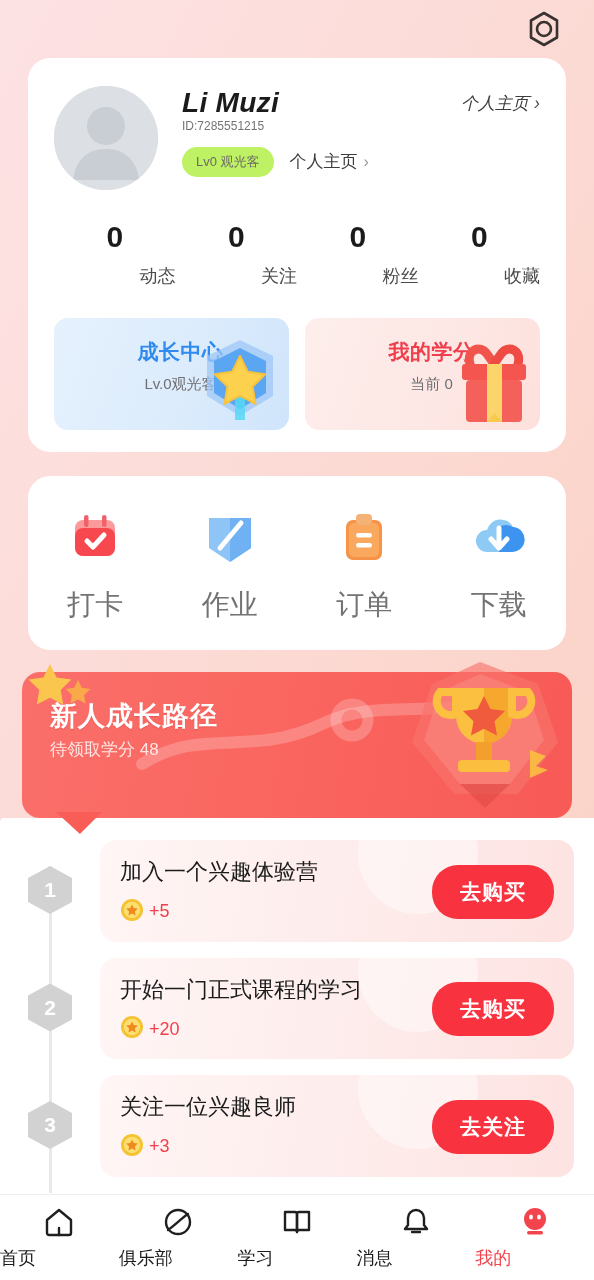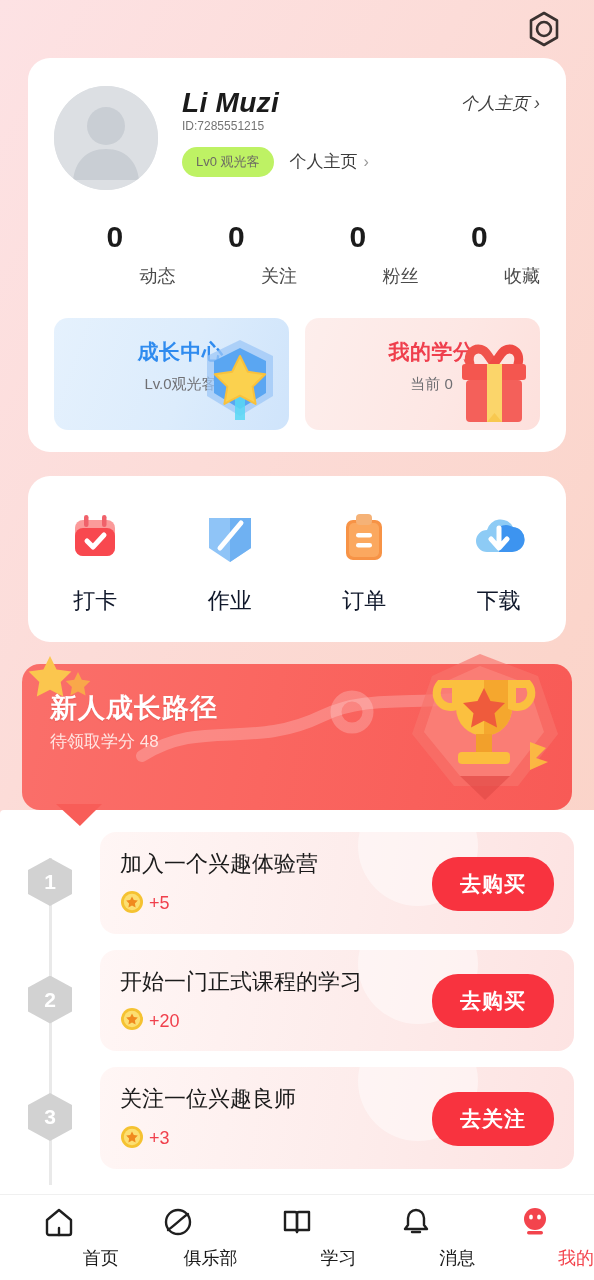--- a/index.html
+++ b/index.html
@@ -77,21 +77,21 @@
   .promo-title { font-size: 21px; font-weight: bold; letter-spacing: .5px; }
   .promo.growth .promo-title { color: #2f8bef; }
   .promo.credit .promo-title { color: #ef3f4d; }
   .promo-sub { font-size: 15px; color: #6f6f73; margin-top: 9px; }
   .promo-art { position: absolute; right: 6px; bottom: 0; }
 
   
   .actions-card { margin-top: 24px; padding: 30px 0 26px 0; display: flex; }
   .action { flex: 1; text-align: center; }
   .action-ico { height: 62px; display: flex; align-items: center; justify-content: center; }
-  .action-label { font-size: 22px; color: #0f172a; margin-top: 18px; }
+  .action-label { font-size: 28px; color: #737373; margin-top: 18px; }
 
   
   .path-wrap { position: relative; margin-top: 22px; }
   .banner {
     position: relative; height: 146px; margin: 0 22px;
     border-radius: 18px; overflow: visible;
     background: linear-gradient(100deg,#fa6f6a 0%,#fa6660 45%,#f85a56 100%);
   }
   .banner-inner { position: absolute; inset: 0; border-radius: 18px; overflow: hidden; }
   .banner-title {
@@ -152,21 +152,21 @@
     border: none; border-radius: 26px; padding: 13px 28px;
     letter-spacing: 1px; cursor: pointer;
   }
 
   
   .tabbar {
     position: absolute; left: 0; right: 0; bottom: 0; height: 86px;
     background: #ffffff; display: flex; align-items: center;
     border-top: 1px solid #f0f0f0;
   }
-  .tab { flex: 1; text-align: right; cursor: pointer; }
+  .tab { flex: 1; text-align: left; cursor: pointer; }
   .tab-ico { height: 34px; display: flex; align-items: center; justify-content: center; }
   .tab-label { font-size: 18px; color: #1b1b1b; margin-top: 7px; }
   .tab.active .tab-label { color: #f3444d; }
 </style>
 </head>
 <body>
 
 <div class="screen">
 
   <div class="topbar">

